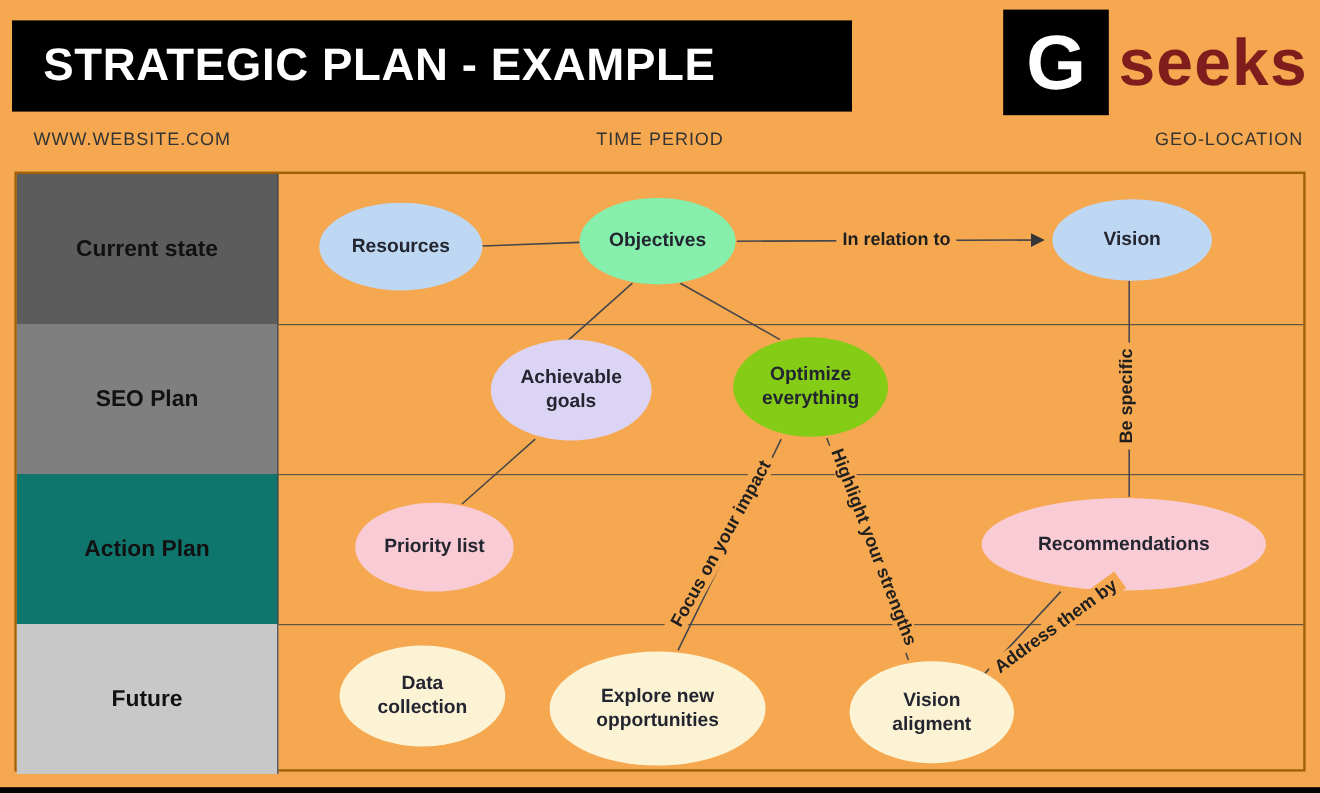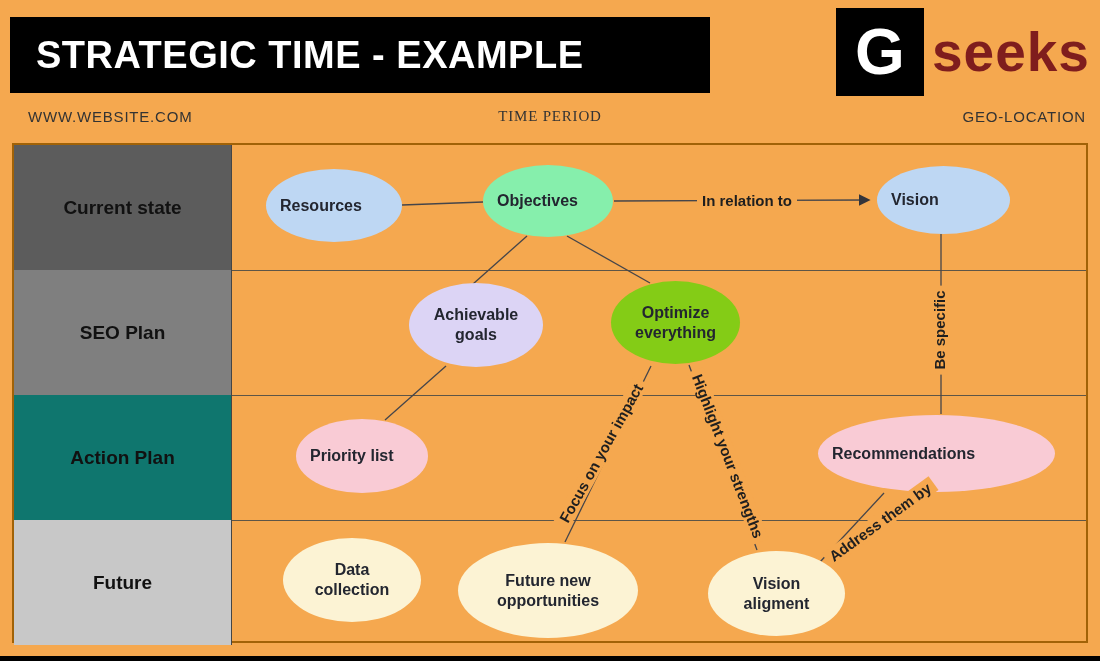--- a/index.html
+++ b/index.html
@@ -16,21 +16,21 @@
   }
   .logo{position:absolute;left:836px;top:8px;height:88px;display:flex;align-items:center;}
   .logo-mark{
     width:88px;height:88px;background:#000;color:#fff;display:flex;
     align-items:center;justify-content:center;font-size:64px;font-weight:bold;
   }
   .logo-name{color:#7f1d1d;font-size:55px;font-weight:bold;margin-left:8px;letter-spacing:1px;}
   
   .meta{position:absolute;top:108px;font-size:15px;color:#333;letter-spacing:.8px;}
   .meta.website{left:28px;}
-  .meta.time{left:0;width:1100px;text-align:center;font-family:Liberation Serif, serif;}
+  .meta.time{left:0;width:1100px;text-align:center;}
   .meta.geo{right:14px;}
   
   .table{
     position:absolute;left:12px;top:143px;width:1076px;height:500px;
     border:2px solid #a16207;box-sizing:border-box;
   }
   .rowlabel{
     position:absolute;left:0;width:218px;height:125px;display:flex;
     align-items:center;justify-content:center;font-size:19px;font-weight:bold;
     color:#111;border-right:1px solid #454545;box-sizing:border-box;
@@ -40,38 +40,38 @@
   .r2{top:250px;background:#0f766e;}
   .r3{top:375px;background:#c8c8c8;}
   .divider{position:absolute;left:218px;right:0;height:1px;background:#5d5547;}
   .d1{top:125px;} .d2{top:250px;} .d3{top:375px;}
   
   .edges{position:absolute;left:0;top:0;}
   .edges line{stroke:#45454a;stroke-width:1.3;}
   
   .node{
     position:absolute;border-radius:50%;display:flex;align-items:center;
-    justify-content:flex-start;text-align:center;font-weight:bold;font-size:16px;
+    justify-content:center;text-align:center;font-weight:bold;font-size:16px;
     color:#232630;padding:0 14px;box-sizing:border-box;line-height:1.25;
   }
   
   .edge-label{
     position:absolute;font-weight:bold;font-size:15px;color:#1f1f1f;
     background:#F5A84F;padding:0 5px;white-space:nowrap;
     transform:translate(-50%,-50%);
   }
   .bottom-bar{position:absolute;left:0;bottom:0;width:1100px;height:5px;background:#000;}
 </style>
 </head>
 <body>
 
 <div class="stage">
 
   <div class="title-bar">
-    <span>STRATEGIC TIME - EXAMPLE</span>
+    <span>STRATEGIC PLAN - EXAMPLE</span>
   </div>
 
   <div class="logo">
     <div class="logo-mark">
       <span>G</span>
     </div>
     <div class="logo-name">seeks</div>
   </div>
 
   <div class="meta website">WWW.WEBSITE.COM</div>
@@ -131,21 +131,21 @@
   <div class="node" style="left: 296px; top: 419px; width: 132px; height: 74px; background-color: rgb(249, 203, 213);">
     <span>Priority list</span>
   </div>
   <div class="node" style="left: 818px; top: 415px; width: 237px; height: 77px; background-color: rgb(249, 203, 213);">
     <span>Recommendations</span>
   </div>
   <div class="node" style="left: 283px; top: 538px; width: 138px; height: 84px; background-color: rgb(252, 243, 212);">
     <span>Data collection</span>
   </div>
   <div class="node" style="left: 458px; top: 543px; width: 180px; height: 95px; background-color: rgb(252, 243, 212);">
-    <span>Future new opportunities</span>
+    <span>Explore new opportunities</span>
   </div>
   <div class="node" style="left: 708px; top: 551px; width: 137px; height: 85px; background-color: rgb(252, 243, 212);">
     <span>Vision aligment</span>
   </div>
 
   <div class="edge-label" style="left:747px;top:200px">In relation to</div>
   <div class="edge-label" style="left:939px;top:330px;transform:translate(-50%,-50%) rotate(-90deg)">Be specific</div>
   <div class="edge-label" style="left:601px;top:453px;transform:translate(-50%,-50%) rotate(-61deg)">Focus on your impact</div>
   <div class="edge-label" style="left:728px;top:456px;transform:translate(-50%,-50%) rotate(69deg)">Highlight your strengths</div>
   <div class="edge-label" style="left:880px;top:522px;transform:translate(-50%,-50%) rotate(-36deg)">Address them by</div>

